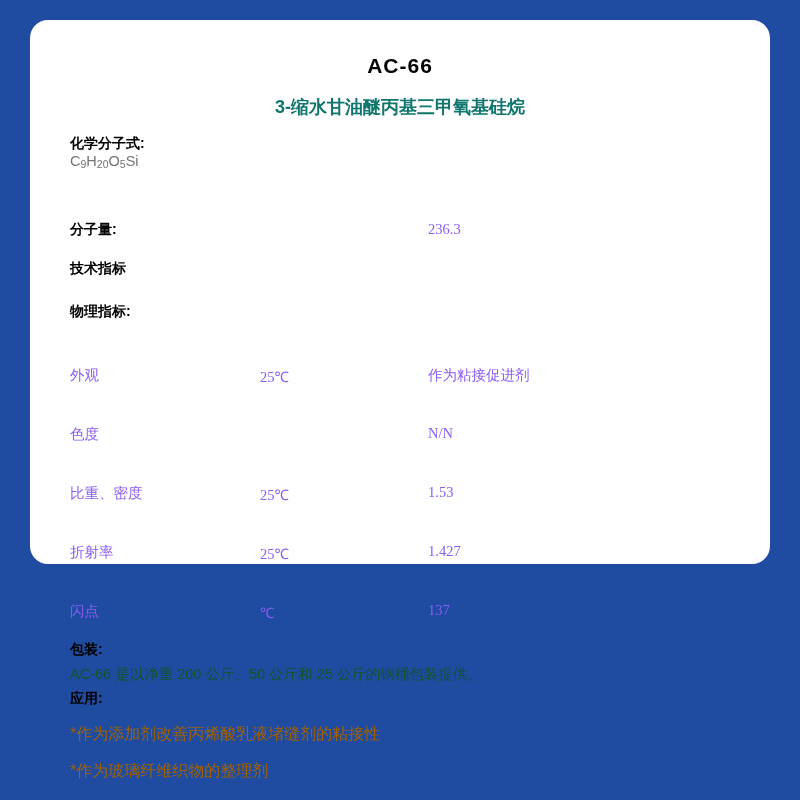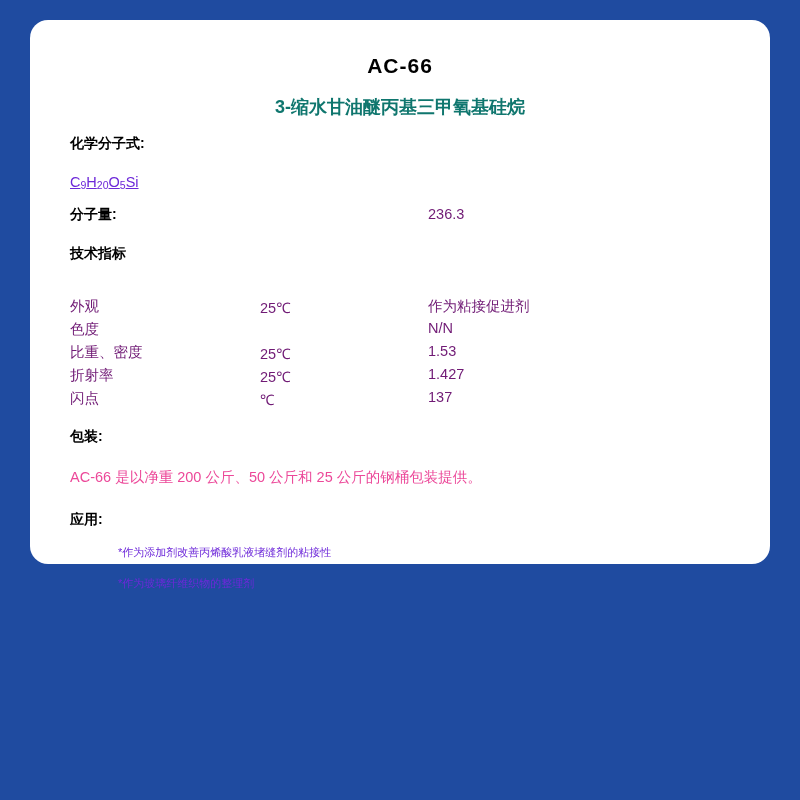--- a/index.html
+++ b/index.html
@@ -41,37 +41,38 @@
   .section {
     margin-top: 16px;
   }
   .lbl {
     font-size: 14px;
     font-weight: bold;
     color: #000;
   }
   .txt {
     font-size: 14.5px;
-    color: #701a75;
+    color: #8b5cf6;
+    font-family: Liberation Serif, serif;
   }
   .formula {
     font-size: 14.5px;
-    color: #6d28d9;
-    margin-top: 21px;
-    text-decoration: underline;
+    color: #737373;
+    margin-top: 0;
   }
   .formula sub {
     font-size: 10.5px;
     vertical-align: baseline;
     position: relative;
     top: 2px;
   }
   .row {
     position: relative;
     height: 23px;
+    margin-top: 36px;
   }
   .c1 {
     position: absolute;
     left: 0;
     top: 0;
   }
   .c2 {
     position: absolute;
     left: 215px;
     top: 0;
@@ -83,31 +84,30 @@
   }
   .c3 {
     position: absolute;
     left: 358px;
     top: 0;
   }
   .spacer-sm { height: 9px; }
   .spacer-md { height: 16px; }
   .pack-line {
     font-size: 14.5px;
-    color: #ec4899;
-    margin-top: 22px;
+    color: #14532d;
+    margin-top: 6px;
   }
   .app-line {
-    font-size: 11px;
-    color: #6d28d9;
+    font-size: 16px;
+    color: #a16207;
     margin-top: 16px;
-    margin-left: 48px;
   }
   .app-head {
-    margin-top: 24px;
+    margin-top: 6px;
   }
 </style>
 </head>
 <body>
 
 <div class="page">
 
   <div class="title">AC-66</div>
   <div class="subtitle">3-缩水甘油醚丙基三甲氧基硅烷</div>
 
@@ -128,20 +128,21 @@
   <div class="spacer-md"></div>
 
   <div>
     <div class="lbl">技术指标</div>
     <div class="spacer-sm"></div>
   </div>
 
   <div class="spacer-md"></div>
 
   <div>
+    <div class="lbl">物理指标:</div>
     <div class="spacer-sm"></div>
     <div class="row">
       <span class="c1 txt">外观</span>
       <span class="c2b txt">25℃</span>
       <span class="c3 txt">作为粘接促进剂</span>
     </div>
     <div class="row">
       <span class="c1 txt">色度</span>
       <span class="c2b txt"></span>
       <span class="c3 txt">N/N</span>

